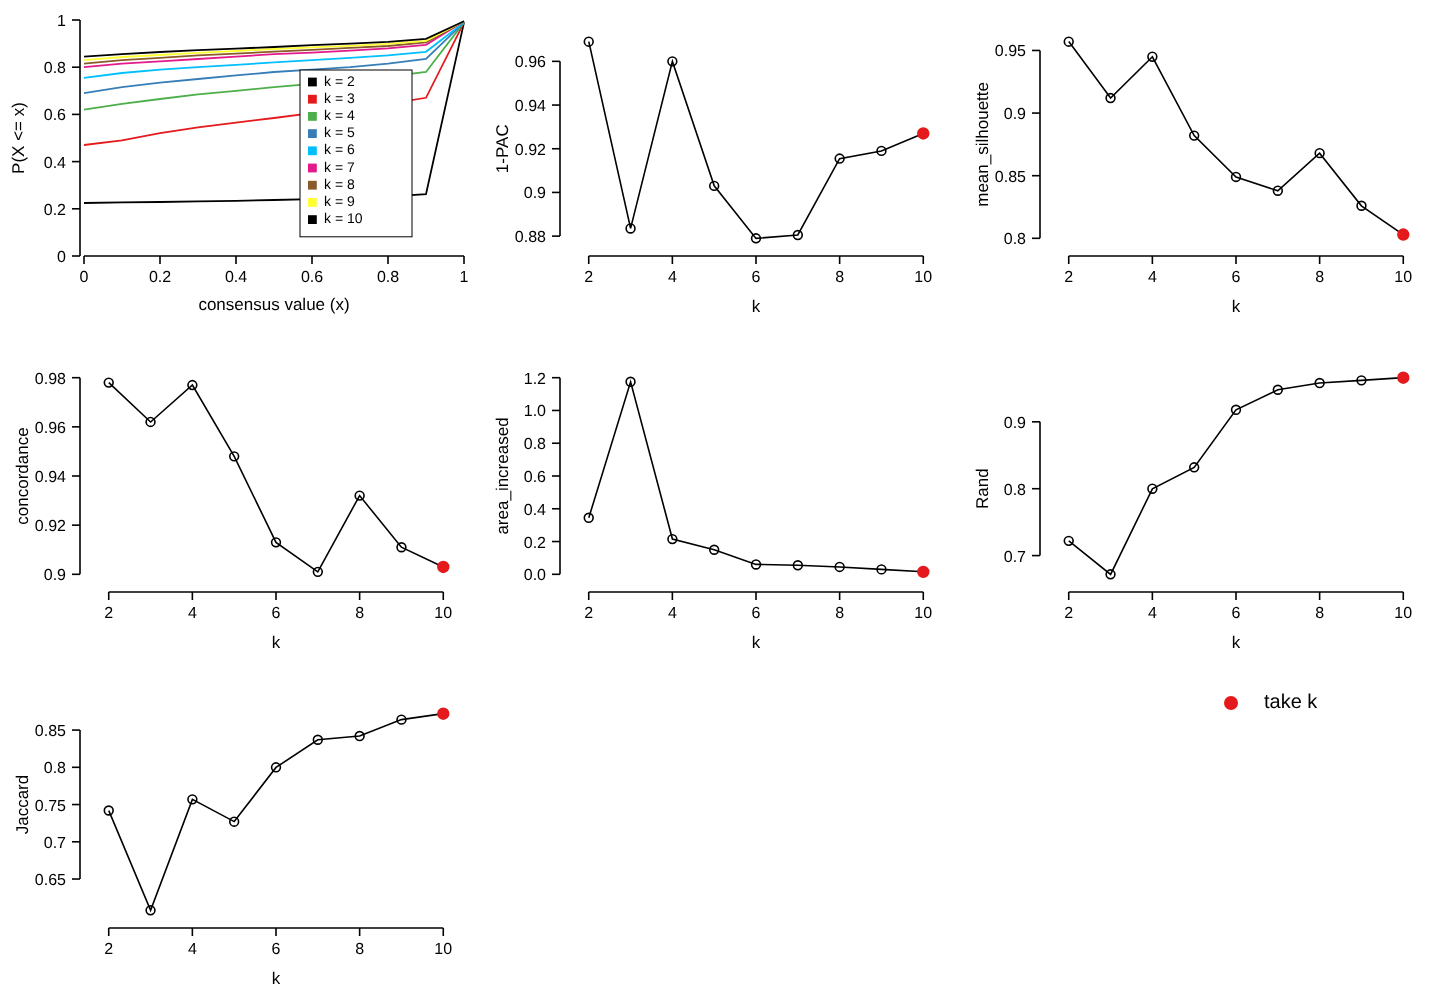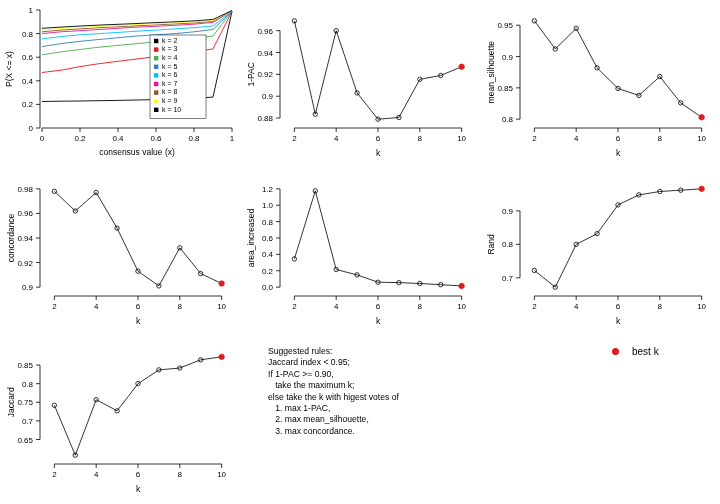--- a/index.html
+++ b/index.html
@@ -331,29 +331,19 @@
           <circle cx="117.09090909090908" cy="74.84078068823833" r="2.2" fill="none" stroke="#000" stroke-width="0.8"></circle>
           <circle cx="138" cy="47.65793528505391" r="2.2" fill="none" stroke="#000" stroke-width="0.8"></circle>
           <circle cx="158.9090909090909" cy="33.880328710837205" r="2.2" fill="none" stroke="#000" stroke-width="0.8"></circle>
           <circle cx="179.8181818181818" cy="32.01848998459168" r="2.2" fill="none" stroke="#000" stroke-width="0.8"></circle>
           <circle cx="200.72727272727272" cy="23.826399589111446" r="2.2" fill="none" stroke="#000" stroke-width="0.8"></circle>
           <circle cx="221.63636363636363" cy="20.847457627118644" r="2.7" fill="#E41A1C" stroke="#E41A1C" stroke-width="0.8"></circle>
         </g>
     </svg>
   </div>
 
-  <div class="panel" style="left:240px;top:336px;width:240px;height:168px;">
-    <div class="rules" style="left:28px;top:10px;">Suggested rules:
-Jaccard index &lt; 0.95;
-If 1-PAC &gt;= 0.90,
-   take the maximum k;
-else take the k with higest votes of
-   1. max 1-PAC,
-   2. max mean_silhouette,
-   3. max concordance.</div>
-  </div>
 
   <div class="panel" style="left:480px;top:336px;width:240px;height:168px;">
     <div class="dot" style="left:132px;top:12px;"></div>
-    <div class="bestk" style="left:152px;top:10px;">best k</div>
+    <div class="bestk" style="left:152px;top:10px;">take k</div>
   </div>
 
 </div>
 
 </body></html>

